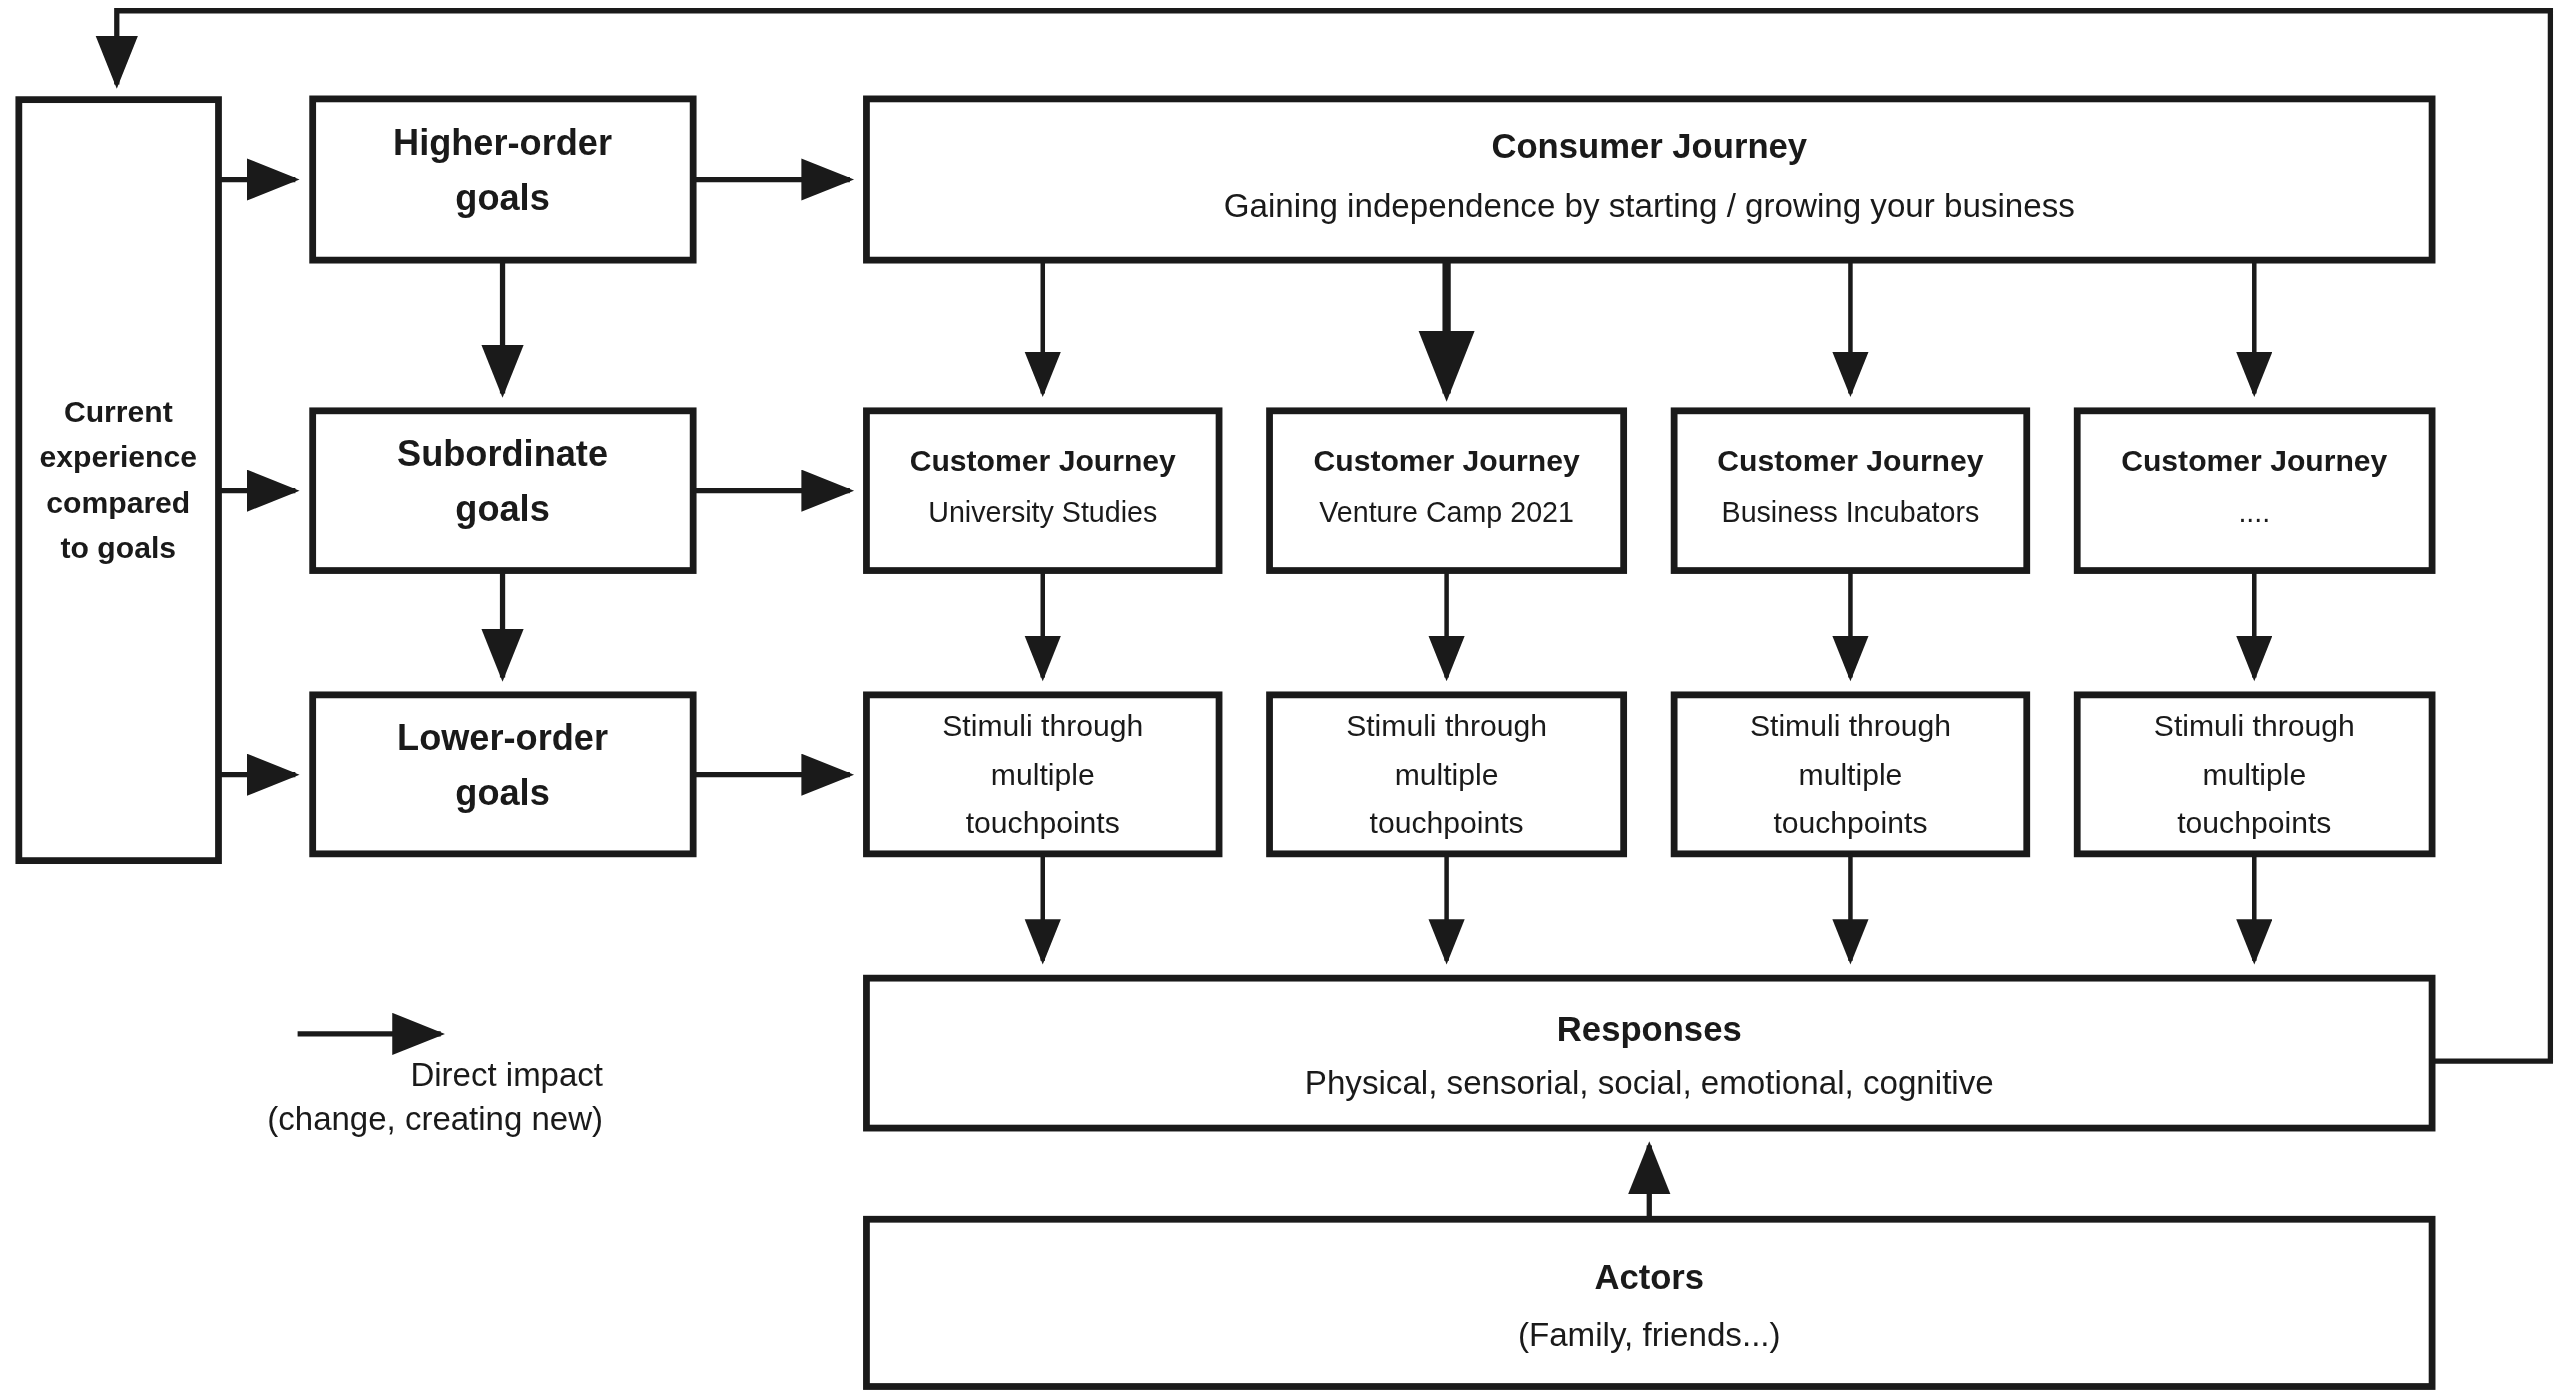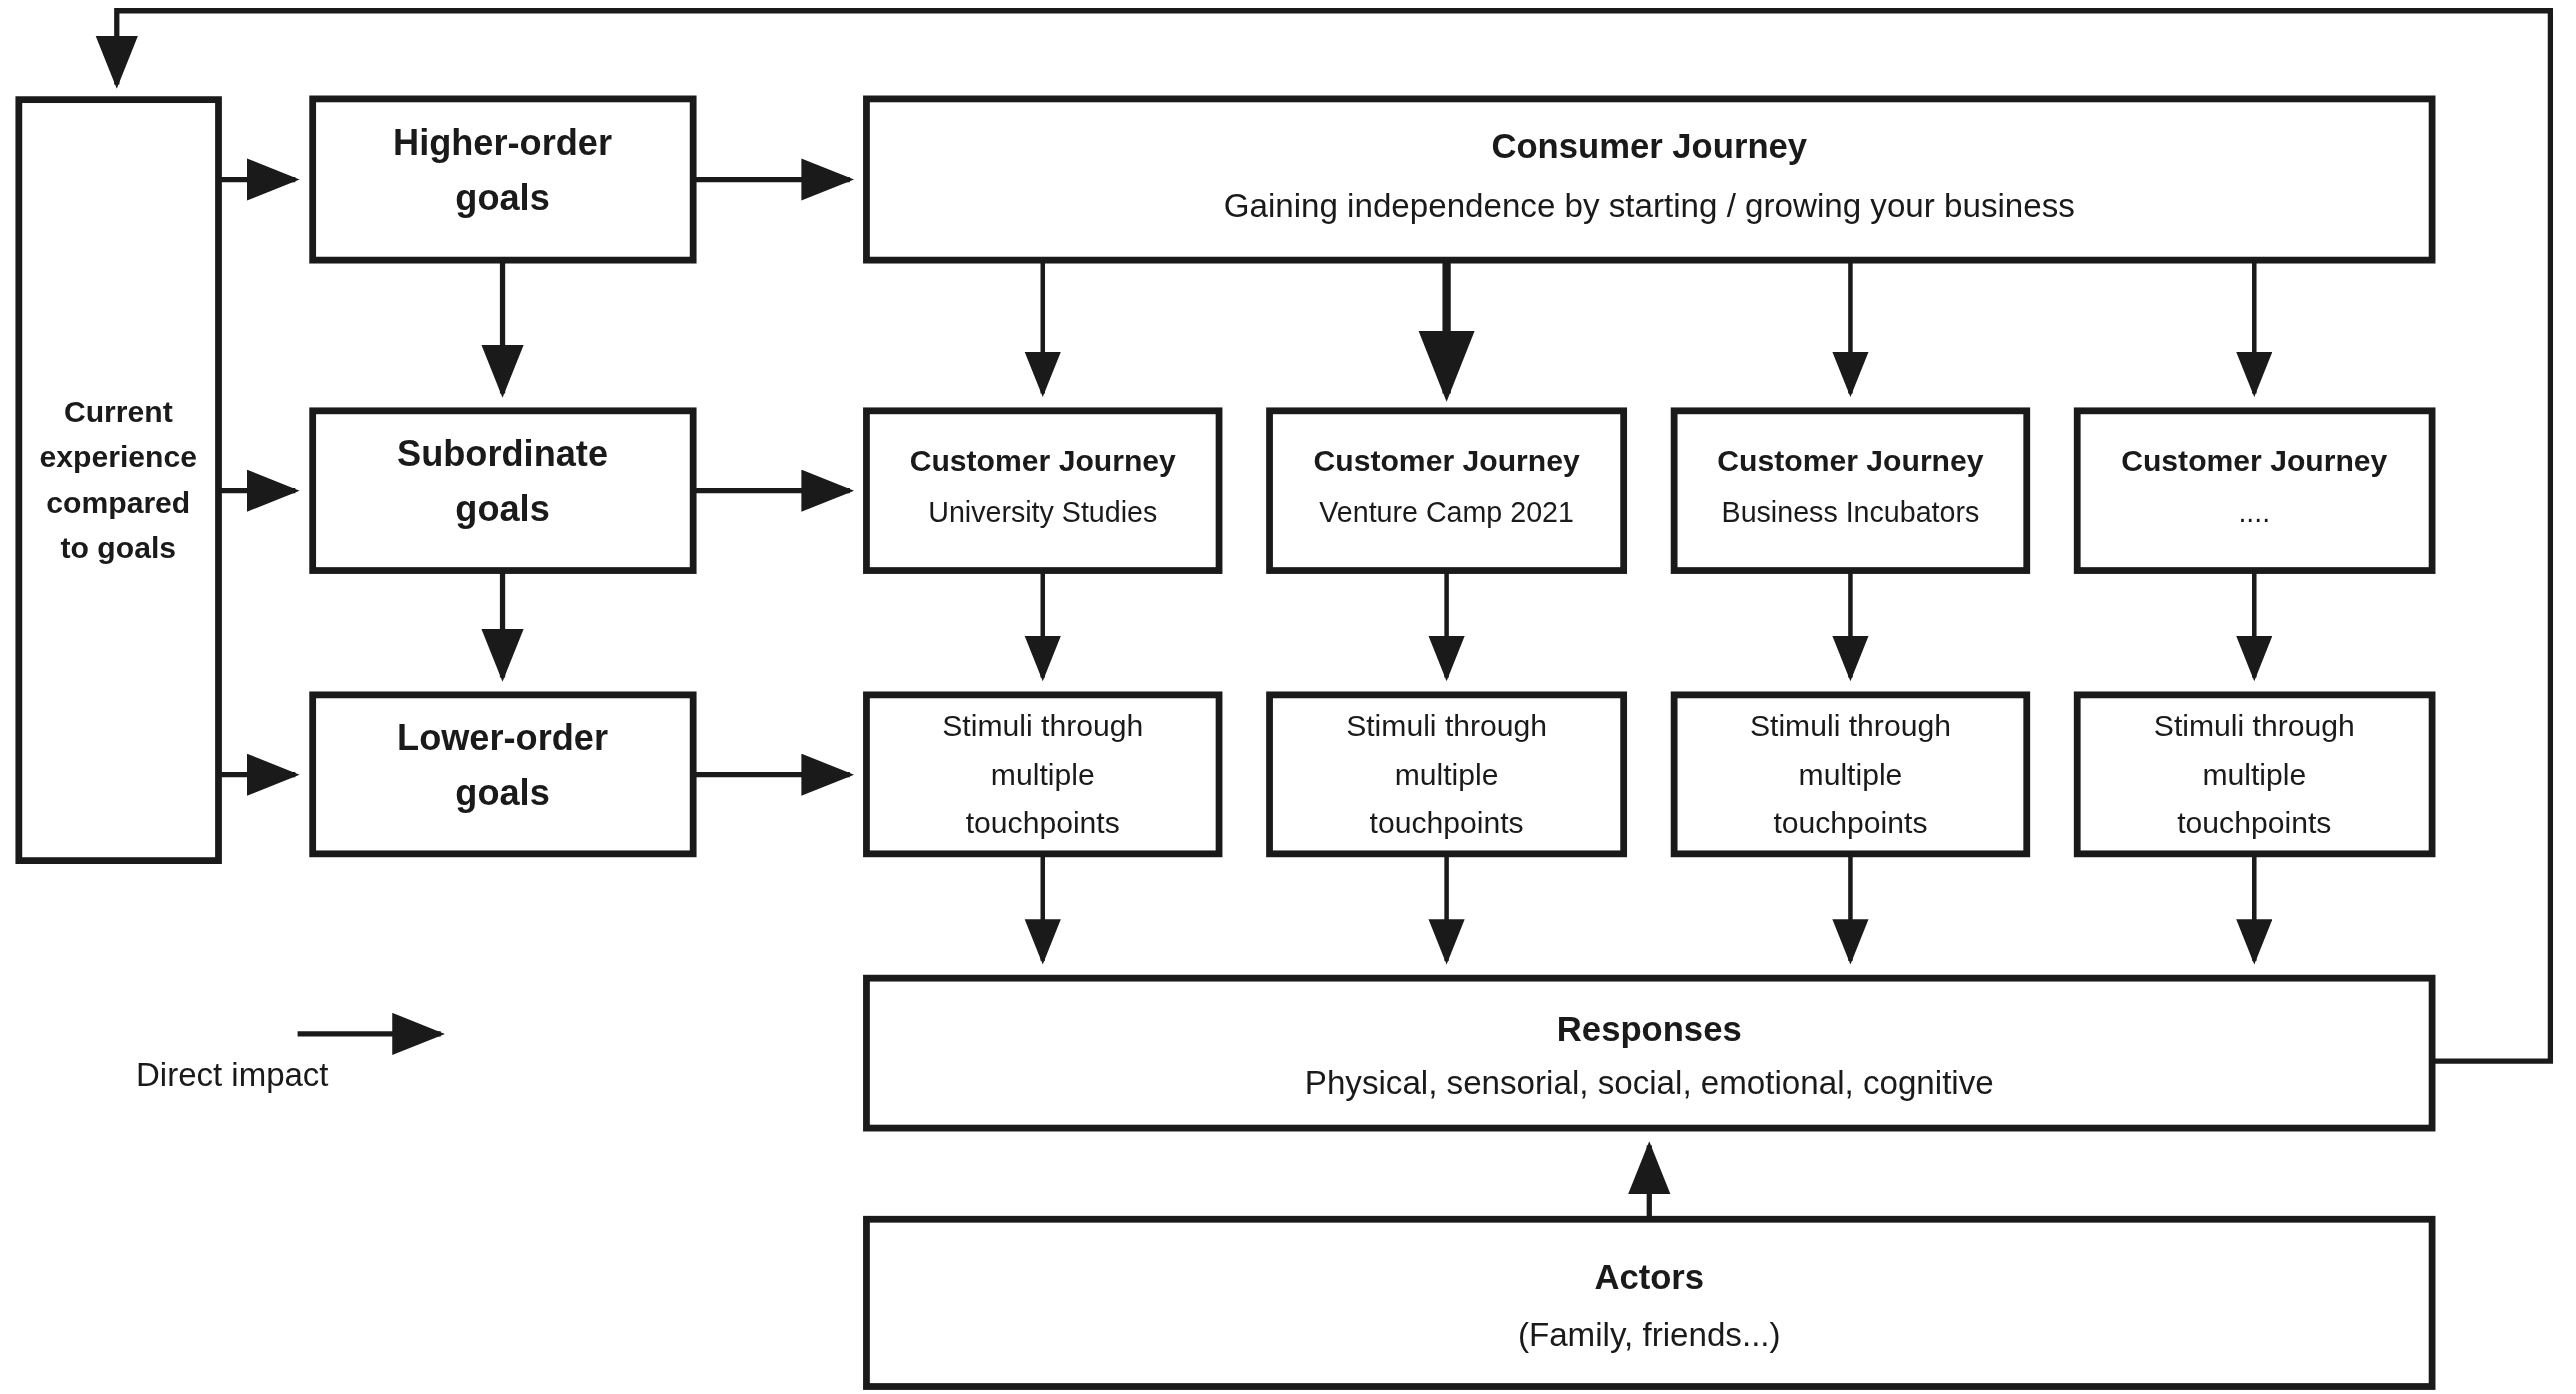--- a/index.html
+++ b/index.html
@@ -198,18 +198,19 @@
 
   <g>
     <path class="ln" d="M2189,1618 L2189,1520" marker-end="url(#ah)"></path>
   </g>
 
   <g>
     <path class="ln" d="M395,1372 L585,1372" marker-end="url(#ah)"></path>
   </g>
 </svg>
 
-<div class="legend-text" style="position:absolute;left:136px;top:1053px;width:467px;text-align:left;color:#1a1a1a;font-size:33px;line-height:1.32;">
+<div class="legend-text" style="position:absolute;left:136px;top:1053px;width:467px;text-align:right;color:#1a1a1a;font-size:33px;line-height:1.32;">
   <div>Direct impact</div>
+  <div>(change, creating new)</div>
 </div>
 
 </div>
 
 
 </body></html>

